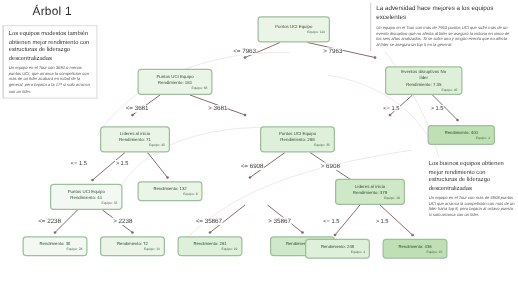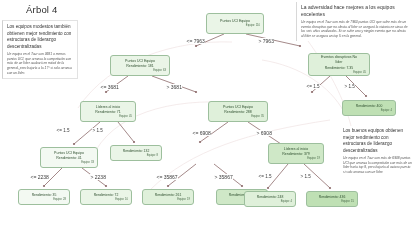--- a/index.html
+++ b/index.html
@@ -66,21 +66,21 @@
     position:absolute;font-size:5px;color:#3a3a3a;white-space:nowrap;
     background:#ffffff;padding:0 .5px;
   }
   .elabel.sm{font-size:4.6px;}
 </style>
 </head>
 <body>
 
 <div id="stage">
 
-  <div class="title">Árbol 4</div>
+  <div class="title">Árbol 1</div>
 
   <svg id="wires" viewBox="0 0 414 231">
 
     <g stroke="#efe3e3" fill="none" stroke-width="0.7">
       <path d="M78 108 C 110 60, 175 40, 232 42"></path>
       <path d="M96 150 C 120 110, 180 96, 250 104"></path>
       <path d="M150 190 C 190 150, 250 132, 330 120"></path>
       <path d="M300 30 C 330 70, 345 100, 352 130"></path>
       <path d="M262 60 C 300 66, 330 86, 344 112"></path>
     </g>

